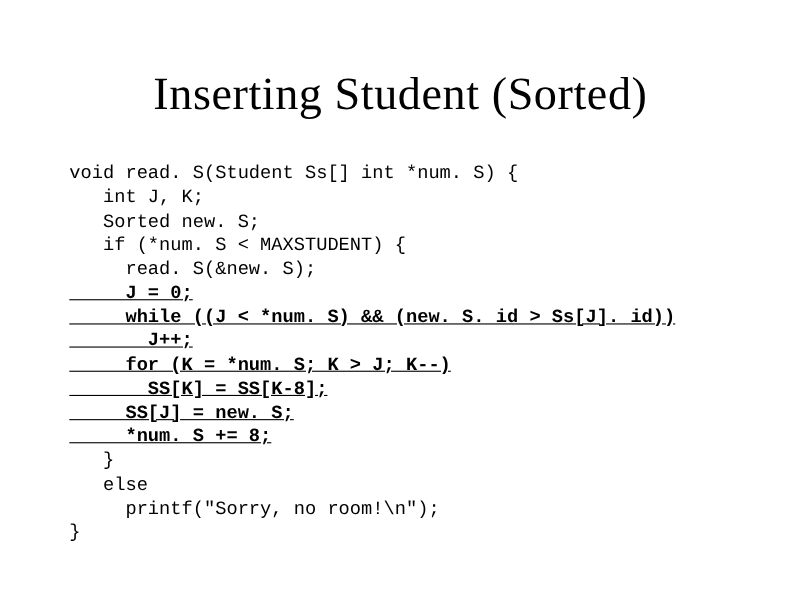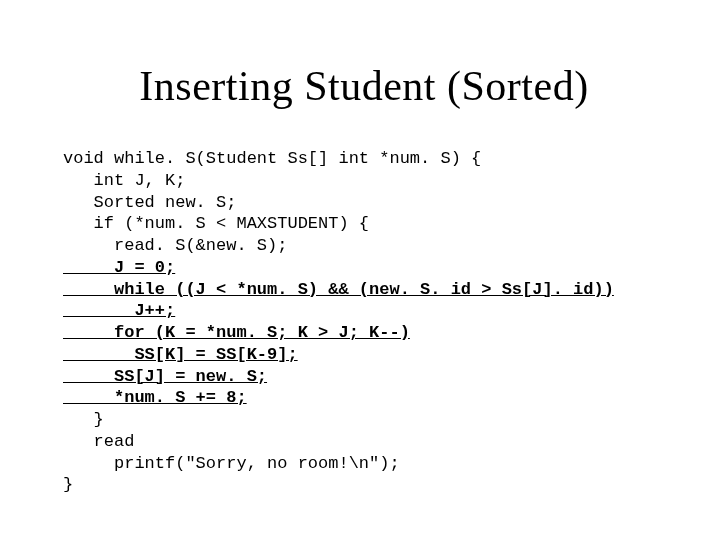--- a/index.html
+++ b/index.html
@@ -35,29 +35,29 @@
   .bold {
     font-weight: 700;
     text-decoration: underline;
   }
 </style>
 </head>
 <body>
 
 <div class="slide">
   <h1 class="title">Inserting Student (Sorted)</h1>
-  <div class="code"><span>void while. S(Student Ss[] int *num. S) {</span>
+  <div class="code"><span>void read. S(Student Ss[] int *num. S) {</span>
 <span>   int J, K;</span>
 <span>   Sorted new. S;</span>
 <span>   if (*num. S &lt; MAXSTUDENT) {</span>
 <span>     read. S(&amp;new. S);</span>
 <span class="bold">     J = 0;</span>
 <span class="bold">     while ((J &lt; *num. S) &amp;&amp; (new. S. id &gt; Ss[J]. id))</span>
 <span class="bold">       J++;</span>
 <span class="bold">     for (K = *num. S; K &gt; J; K--)</span>
-<span class="bold">       SS[K] = SS[K-9];</span>
+<span class="bold">       SS[K] = SS[K-8];</span>
 <span class="bold">     SS[J] = new. S;</span>
 <span class="bold">     *num. S += 8;</span>
 <span>   }</span>
-<span>   read</span>
+<span>   else</span>
 <span>     printf("Sorry, no room!\n");</span>
 <span>}</span></div>
 </div>
 
 </body></html>

